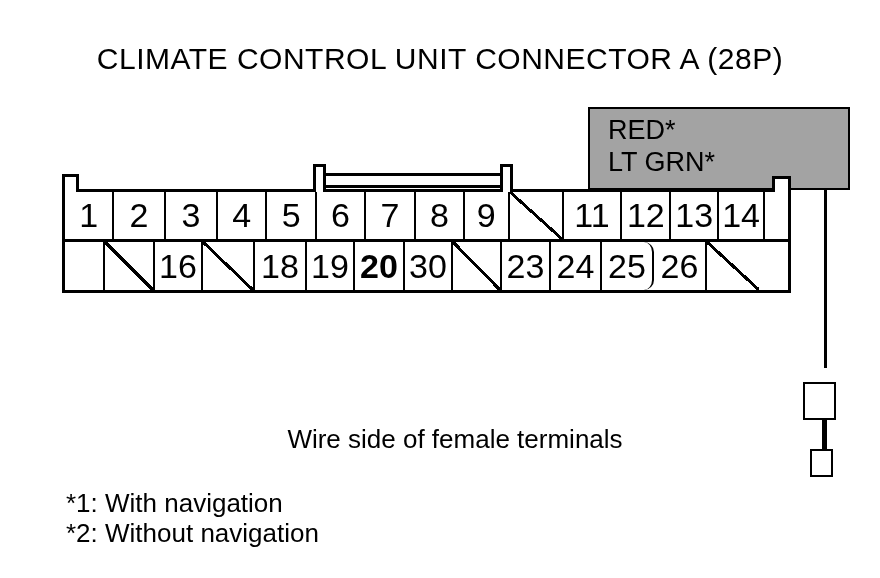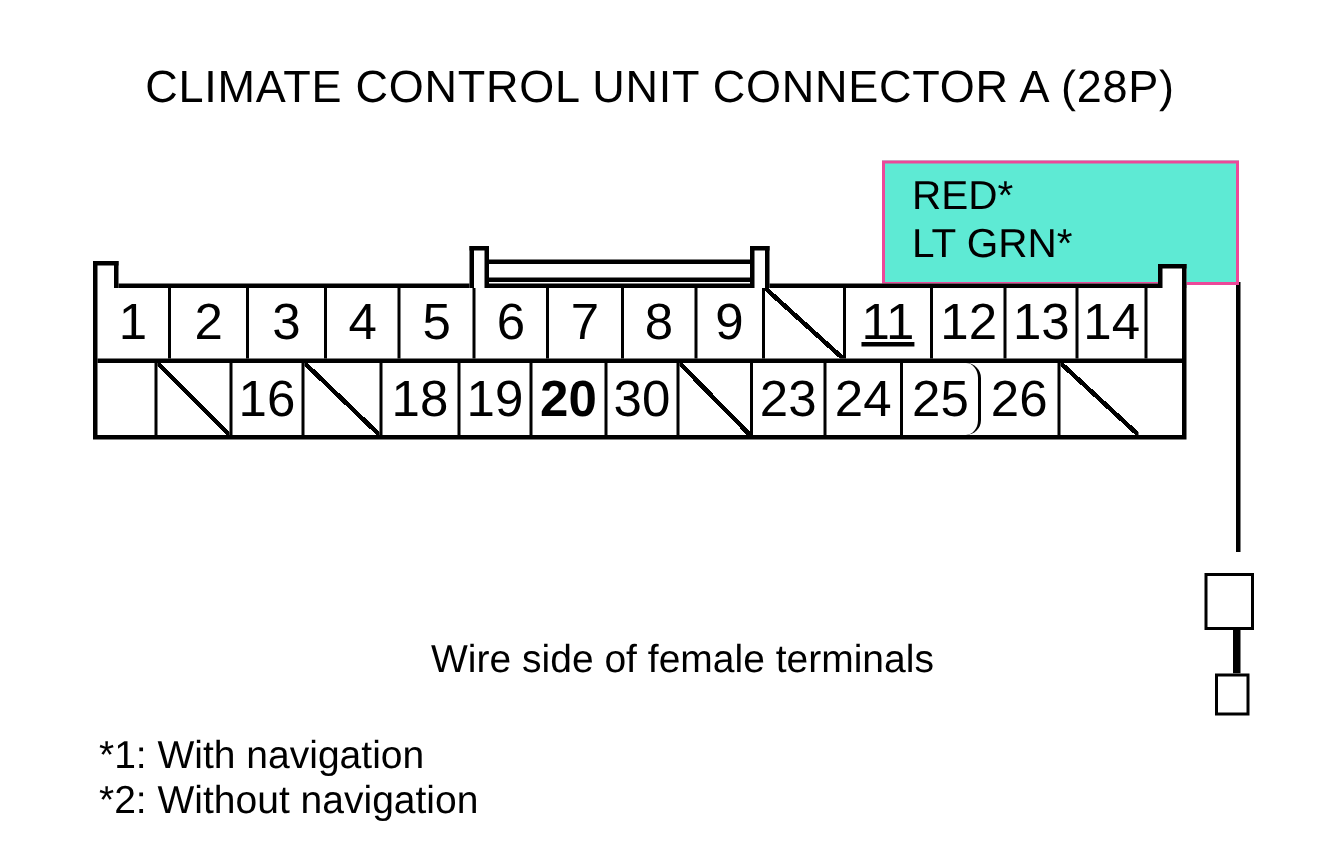--- a/index.html
+++ b/index.html
@@ -21,25 +21,25 @@
     text-align: center;
     font-size: 30px;
     letter-spacing: 0.5px;
     white-space: nowrap;
   }
 
   
   .label-box {
     position: absolute;
     left: 588px; top: 107px;
-    width: 238px; height: 83px;
-    border: 2px solid #ec4899;
+    width: 262px; height: 83px;
+    border: 2px solid #000000;
     box-sizing: border-box;
     z-index: 1;
-    background: #5eead4;
+    background: #a3a3a3;
     padding: 5px 0 0 18px;
     font-size: 27px;
     line-height: 32px;
     white-space: nowrap;
   }
 
   
   .connector {
     position: absolute;
     left: 62px; top: 189px;
@@ -173,21 +173,21 @@
         <div class="cell" style="width: 50px;">1</div>
         <div class="cell" style="width: 52px;">2</div>
         <div class="cell" style="width: 53px;">3</div>
         <div class="cell" style="width: 50px;">4</div>
         <div class="cell" style="width: 50px;">5</div>
         <div class="cell" style="width: 50px;">6</div>
         <div class="cell" style="width: 50px;">7</div>
         <div class="cell" style="width: 50px;">8</div>
         <div class="cell" style="width: 45px;">9</div>
         <div class="cell diag" style="width: 55px;"></div>
-        <div class="cell" style="width: 59px; text-decoration: underline;">11</div>
+        <div class="cell" style="width: 59px;">11</div>
         <div class="cell" style="width: 50px;">12</div>
         <div class="cell" style="width: 48px; text-align: center;">13</div>
         <div class="cell" style="width: 47px;">14</div>
         <div class="cell blank" style="width: 23px;"></div>
       </div>
     <div class="row row-bottom" id="row-bottom">
         <div class="cell blank" style="width: 26px;"></div>
         <div class="cell diag" style="width: 50px;"></div>
         <div class="cell" style="width: 48px;">16</div>
         <div class="cell diag" style="width: 52px;"></div>

